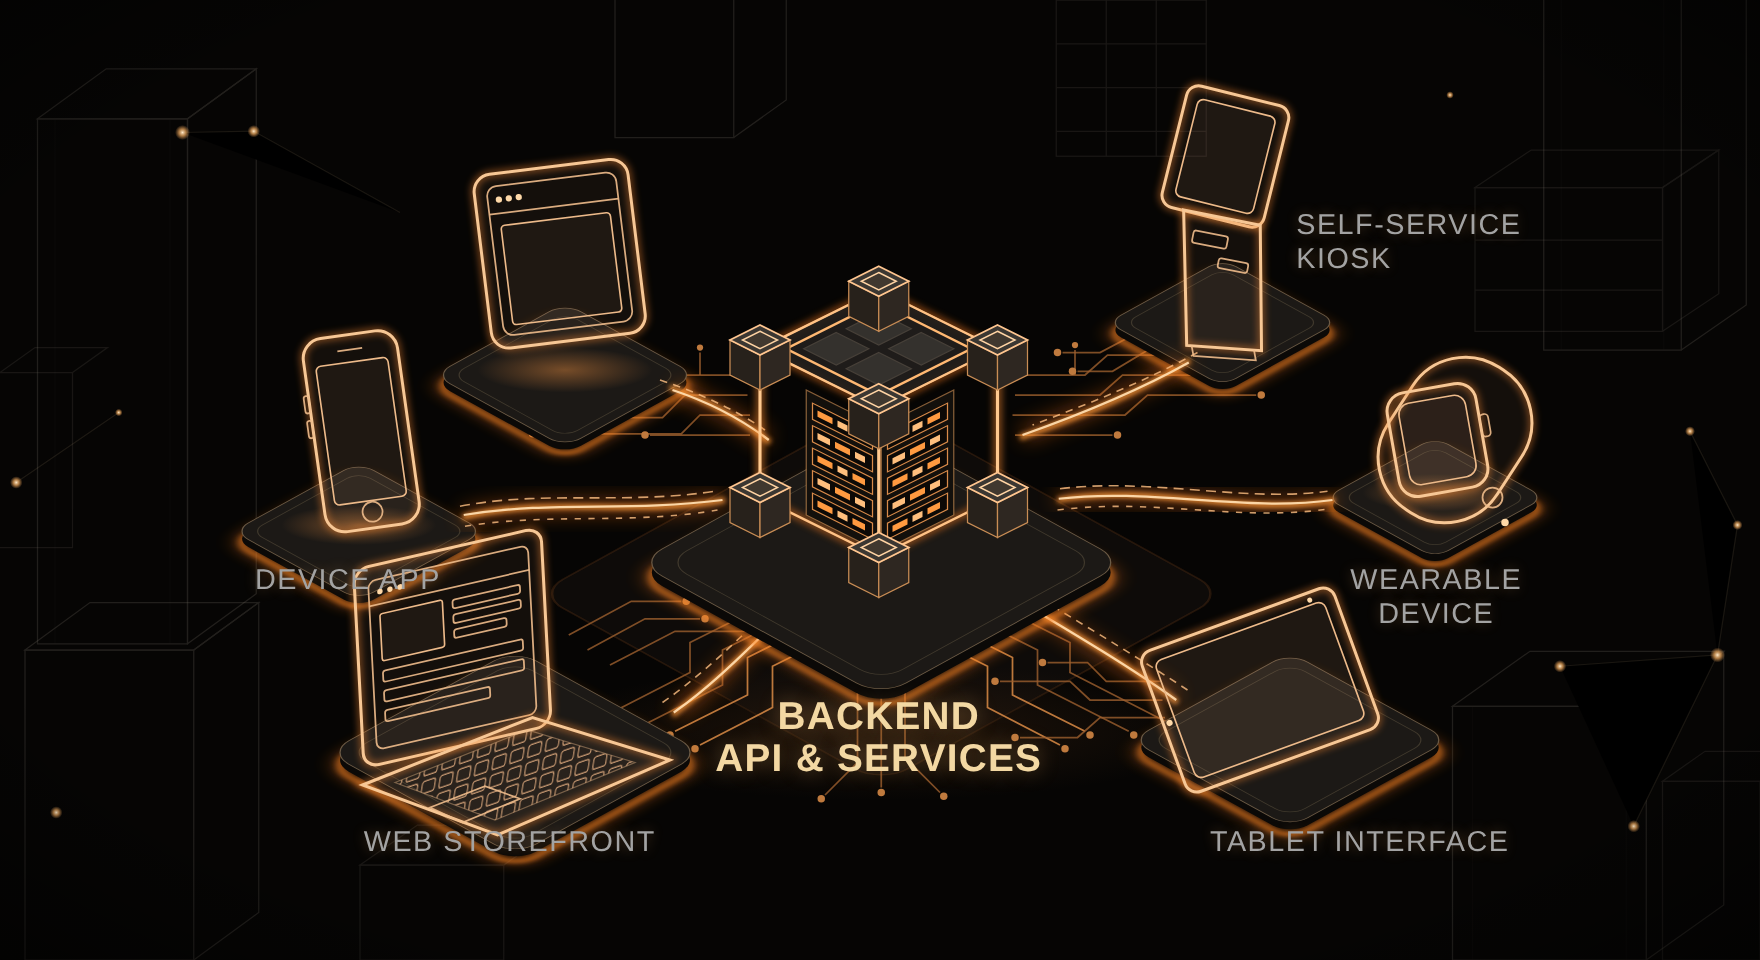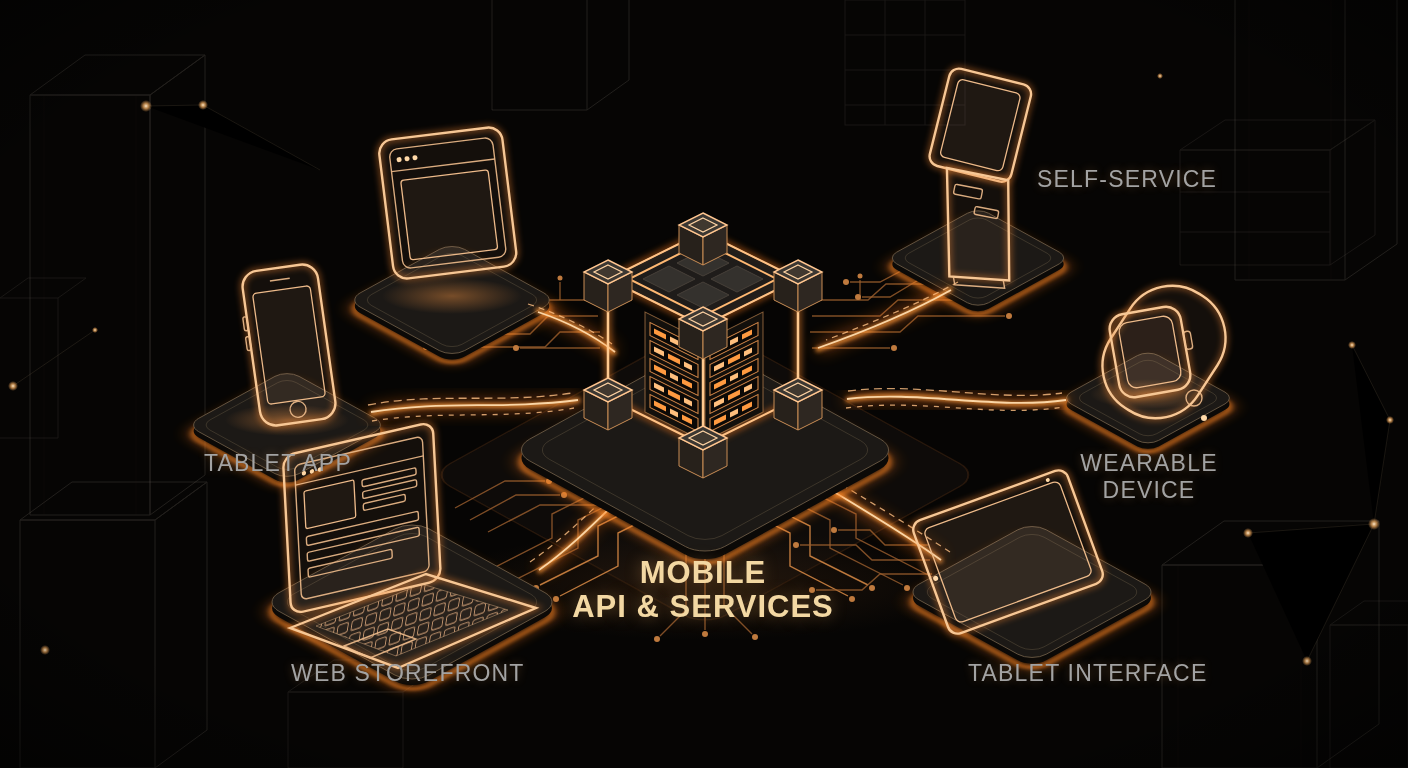--- a/index.html
+++ b/index.html
@@ -587,32 +587,33 @@
     <rect class="olg" x="-82" y="-60" width="164" height="120" rx="10"></rect>
     <rect class="ol" x="-82" y="-60" width="164" height="120" rx="10"></rect>
     <rect class="thinf" x="-72" y="-50" width="144" height="100" rx="6"></rect>
     <circle cx="-77" cy="0" r="2.5" fill="#ffd9a8"></circle>
     <circle cx="62" cy="-54" r="2" fill="#ffd9a8"></circle>
   </g>
 
   <rect width="1408" height="768" fill="url(#vign)" pointer-events="none"></rect>
 </svg>
 
-  <div class="label" style="left:204px;top:450px">TABLET APP</div>
+  <div class="label" style="left:204px;top:450px">DEVICE APP</div>
 
   <div class="label" style="left:1037px;top:166px">
     <div>SELF-SERVICE</div>
+    <div>KIOSK</div>
   </div>
 
   <div class="label" style="left:291px;top:660px">WEB STOREFRONT</div>
 
   <div class="label center" style="left:1063px;top:450px;width:172px">
     <div>WEARABLE</div>
     <div>DEVICE</div>
   </div>
 
   <div class="label" style="left:968px;top:660px">TABLET INTERFACE</div>
 
   <div class="title" style="left:563px;top:556px;width:280px">
-    <div>MOBILE</div>
+    <div>BACKEND</div>
     <div>API &amp; SERVICES</div>
   </div>
 </div>
 
 </body></html>

